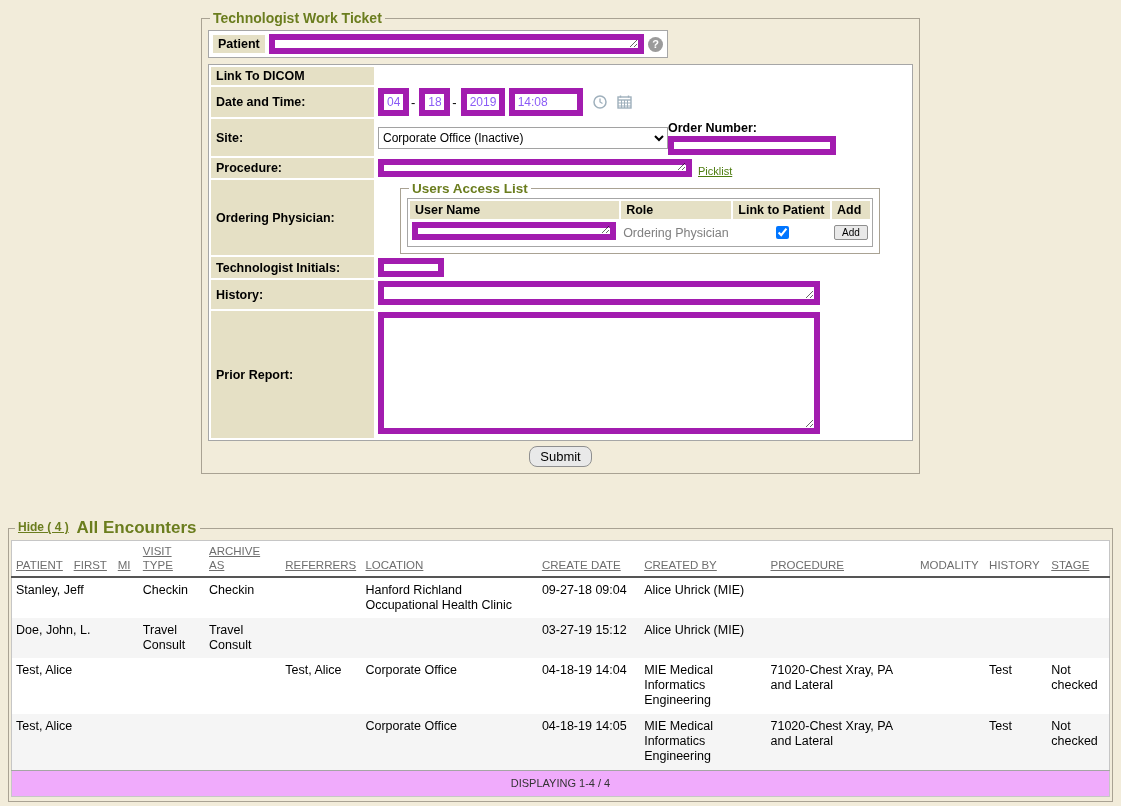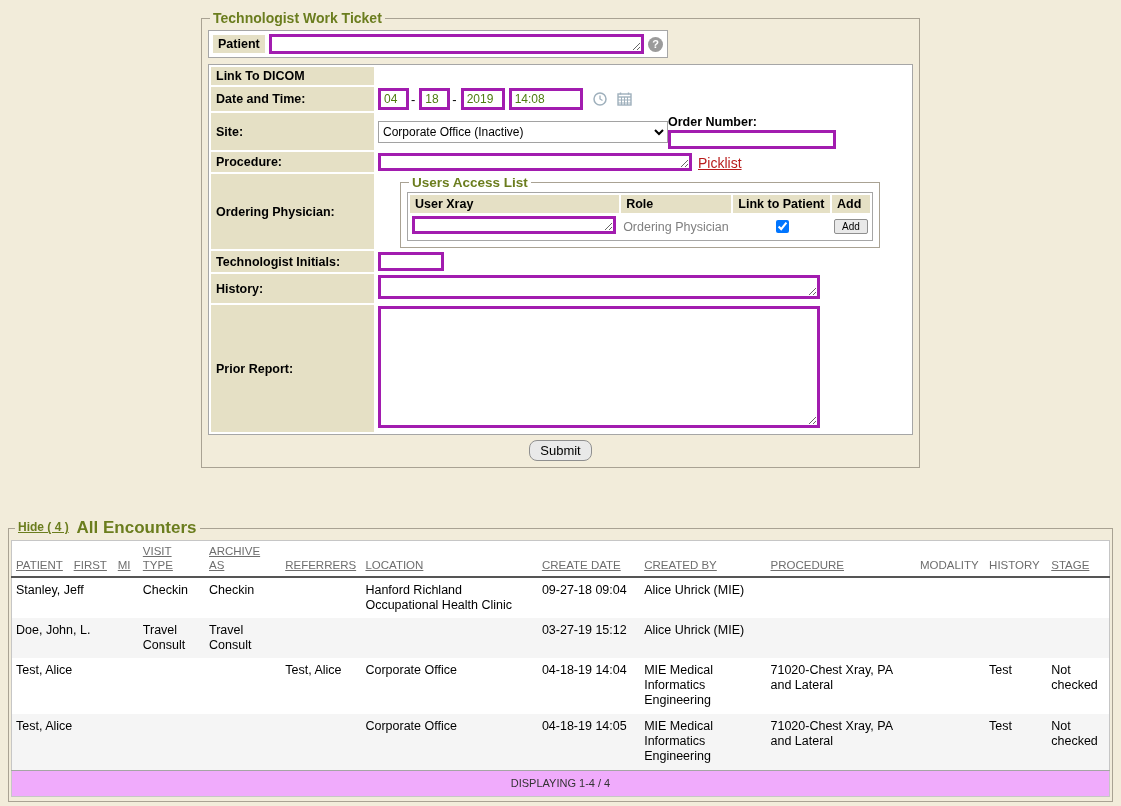--- a/index.html
+++ b/index.html
@@ -22,22 +22,22 @@
   
   .wt-fieldset { position:absolute; left:201px; top:10px; width:719px; }
   .patient-box {
     width:460px; background:#fff; border:1px solid #a6a6a6;
     display:flex; align-items:center; gap:4px; padding:3px 4px; margin:2px 0 6px 0;
   }
   .beige-lbl {
     background:#e5e0c5; font-weight:bold; padding:2px 5px; font-size:12.5px; white-space:nowrap;
   }
   textarea, input[type=text] {
-    border:3px solid #a21caf; font-family:"Liberation Sans", sans-serif;
-    font-size:12px; padding:1px 3px; background:#fff; color:#4d7c0f;
+    border:6px solid #a21caf; font-family:"Liberation Sans", sans-serif;
+    font-size:12px; padding:1px 3px; background:#fff; color:#8b5cf6;
   }
   textarea { resize:both; }
   .patient-input { width:388px; height:20px; }
   .help-icon {
     width:15px; height:15px; border-radius:50%; background:#9b9b9b; color:#fff;
     font-size:11px; font-weight:bold; display:inline-flex; align-items:center; justify-content:center;
     flex:0 0 auto; cursor:pointer;
   }
   .main-box { background:#fff; border:1px solid #a6a6a6; }
   table.form-grid { border-collapse:separate; border-spacing:2px; width:100%; }
@@ -56,21 +56,21 @@
     font-family:"Liberation Sans", sans-serif;
   }
   .order-block { margin-right:72px; }
   .order-block .blk-lbl { font-weight:bold; font-size:12.5px; }
   .order-input { width:168px; height:19px; display:block; margin-top:1px; }
   .priority-row { display:flex; justify-content:flex-end; align-items:center; gap:6px; padding-right:32px; }
   .blk-lbl { font-weight:bold; font-size:12.5px; }
   .images-input { width:52px; height:19px; }
   .proc-row { display:flex; align-items:flex-end; gap:6px; }
   .proc-input { width:314px; height:18px; }
-  a.plain-link { color:#b91c1c; text-decoration:underline; font-size:14px; cursor:pointer; }
+  a.plain-link { color:#4d7c0f; text-decoration:underline; font-size:11px; cursor:pointer; }
   .ual-fieldset { margin-left:22px; width:480px; background:#fff; border:1px solid #a9a293; }
   .ual-fieldset legend { font-size:13.5px; }
   table.ual-table {
     border:1px solid #a6a6a6; border-collapse:separate; border-spacing:2px; width:100%;
   }
   table.ual-table th {
     background:#e5e0c5; font-weight:bold; font-size:12.5px; text-align:left; padding:2px 5px;
   }
   table.ual-table td { padding:1px 2px; font-size:12.5px; }
   .user-input { width:204px; height:18px; }
@@ -188,21 +188,21 @@
         </td>
       </tr>
       <tr>
         <td class="lbl">Ordering Physician:</td>
         <td class="val">
           <fieldset class="ual-fieldset">
             <legend>Users Access List</legend>
             <table class="ual-table">
               <tbody>
                     <tr>
-                <th>User Xray</th>
+                <th>User Name</th>
                 <th>Role</th>
                 <th>Link to Patient</th>
                 <th>Add</th>
               </tr>
               <tr>
                 <td><textarea class="user-input" style=""></textarea></td>
                 <td><span class="role-text">Ordering Physician</span></td>
                 <td style="text-align:center;"><input type="checkbox" checked="checked" style=""></td>
                 <td><button class="add-btn">Add</button></td>
               </tr>

